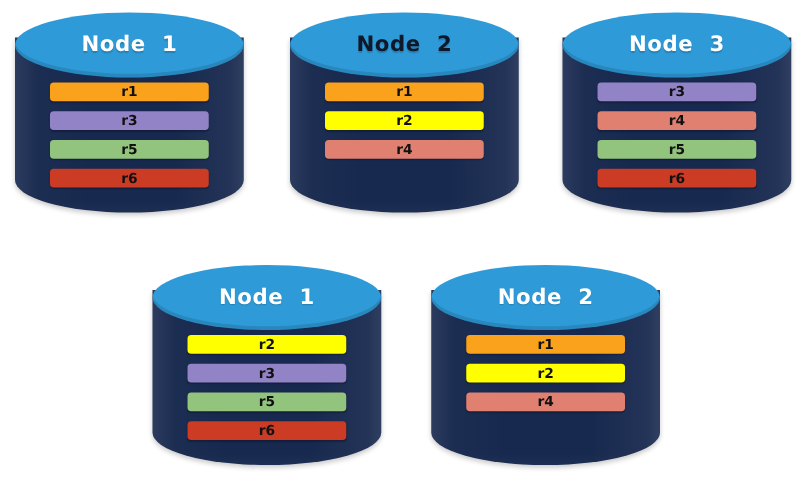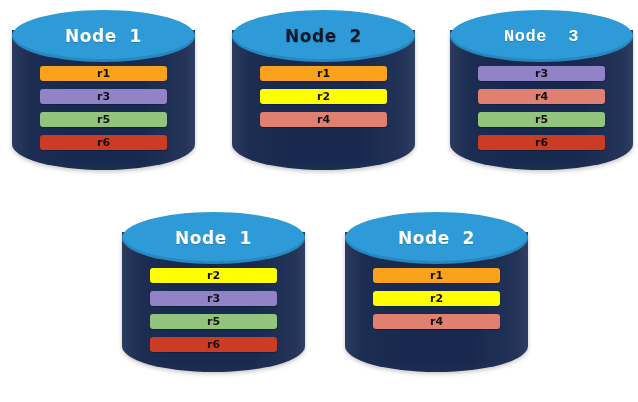--- a/index.html
+++ b/index.html
@@ -158,21 +158,21 @@
         <div class="replica" style="background: rgb(255, 255, 0);">r2</div>
         <div class="replica" style="background: rgb(224, 128, 112);">r4</div>
       </div>
     </div>
     <div class="node" style="left: 450px; top: 10px;">
       <div class="cyl-top-rim"></div>
       <div class="cyl-body" style="background: rgb(24, 41, 79);"></div>
       <div class="cyl-bottom-shade"></div>
       <div class="cyl-side-hi"></div>
       <div class="cyl-top" style="background: rgb(46, 155, 216);"></div>
-      <div class="node-label" style="color: rgb(255, 255, 255); font-family: Liberation Mono, monospace;">Node  3</div>
+      <div class="node-label" style="color: rgb(255, 255, 255);">Node  3</div>
       <div class="replicas">
         <div class="replica" style="background: rgb(145, 131, 198);">r3</div>
         <div class="replica" style="background: rgb(224, 128, 112);">r4</div>
         <div class="replica" style="background: rgb(147, 196, 125);">r5</div>
         <div class="replica" style="background: rgb(204, 59, 35);">r6</div>
       </div>
     </div>
     <div class="node" style="left: 122px; top: 212px;">
       <div class="cyl-top-rim"></div>
       <div class="cyl-body" style="background: rgb(24, 41, 79);"></div>

